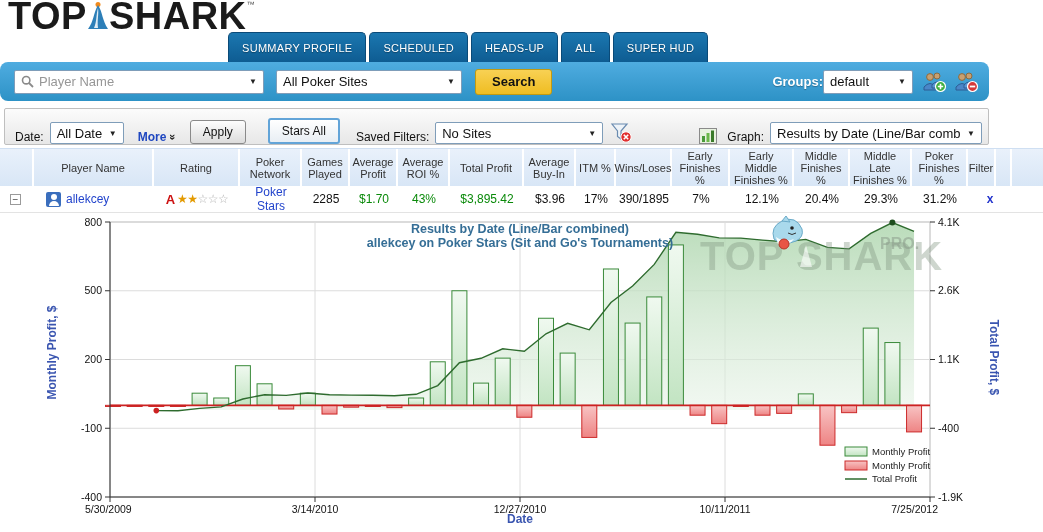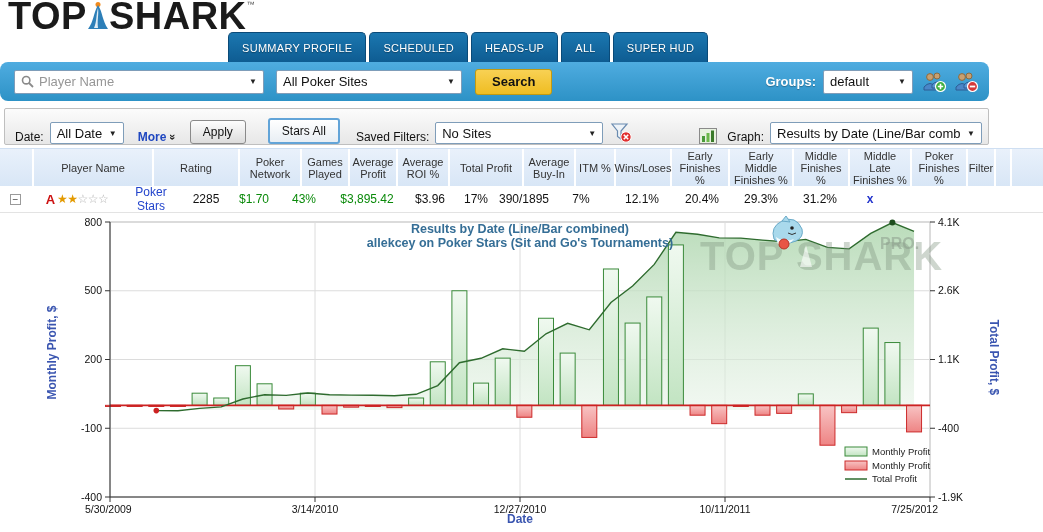--- a/index.html
+++ b/index.html
@@ -117,21 +117,21 @@
     </svg>
     <span class="ph">Player Name</span>
     <span class="arrow">▼</span>
   </div>
   <div class="combo" style="width:186px; margin-left:12px;">
     <span>All Poker Sites</span>
     <span class="arrow">▼</span>
   </div>
   <button class="searchbtn">Search</button>
   <span class="groups-label">Groups:</span>
-  <div class="combo" style="width:90px; margin-left:7px;">
+  <div class="combo" style="width:90px; ">
     <span>default</span>
     <span class="arrow">▼</span>
   </div>
   <svg class="icon-btn" width="26" height="22" viewBox="0 0 26 22" style="margin-left:8px">
     <circle cx="9" cy="6" r="3.4" fill="#c8a070" stroke="#8a6a40"></circle>
     <path d="M3 16 q6 -7 12 0 v3 h-12 z" fill="#4a86c8" stroke="#2c5c94"></path>
     <circle cx="16" cy="5" r="3" fill="#c8a070" stroke="#8a6a40"></circle>
     <path d="M11 14 q5 -6 10 0 v3 h-10 z" fill="#5a96d4" stroke="#2c5c94"></path>
     <circle cx="19.5" cy="15.5" r="5" fill="#3fae3f" stroke="#fff" stroke-width="1.2"></circle>
     <path d="M19.5 12.8 v5.4 M16.8 15.5 h5.4" stroke="#fff" stroke-width="1.6"></path>
@@ -200,20 +200,24 @@
   <div class="th" style="width:56px">Poker Finishes %</div>
   <div class="th" style="width:28px">Filter</div>
   <div class="th" style="width:16px"></div>
   <div class="th" style="width:15px; border-right:none"></div>
 </div>
 
 <div class="trow">
   <div class="td" style="width:34px; justify-content:flex-start;">
       <span class="minusbox">−</span>
     </div>
+  <div class="td left" style="width:120px">
+    <span class="avatar"></span>
+    <span class="link">allekcey</span>
+  </div>
   <div class="td" style="width:86px">
     <span class="grade">A</span>
     <span class="stars"><span class="star-f">★★</span><span class="star-e">☆☆☆</span></span>
   </div>
   <div class="td" style="width:62px">
       <span class="link">Poker Stars</span>
     </div>
   <div class="td" style="width:48px">2285</div>
   <div class="td pos" style="width:48px">$1.70</div>
   <div class="td pos" style="width:52px">43%</div>

